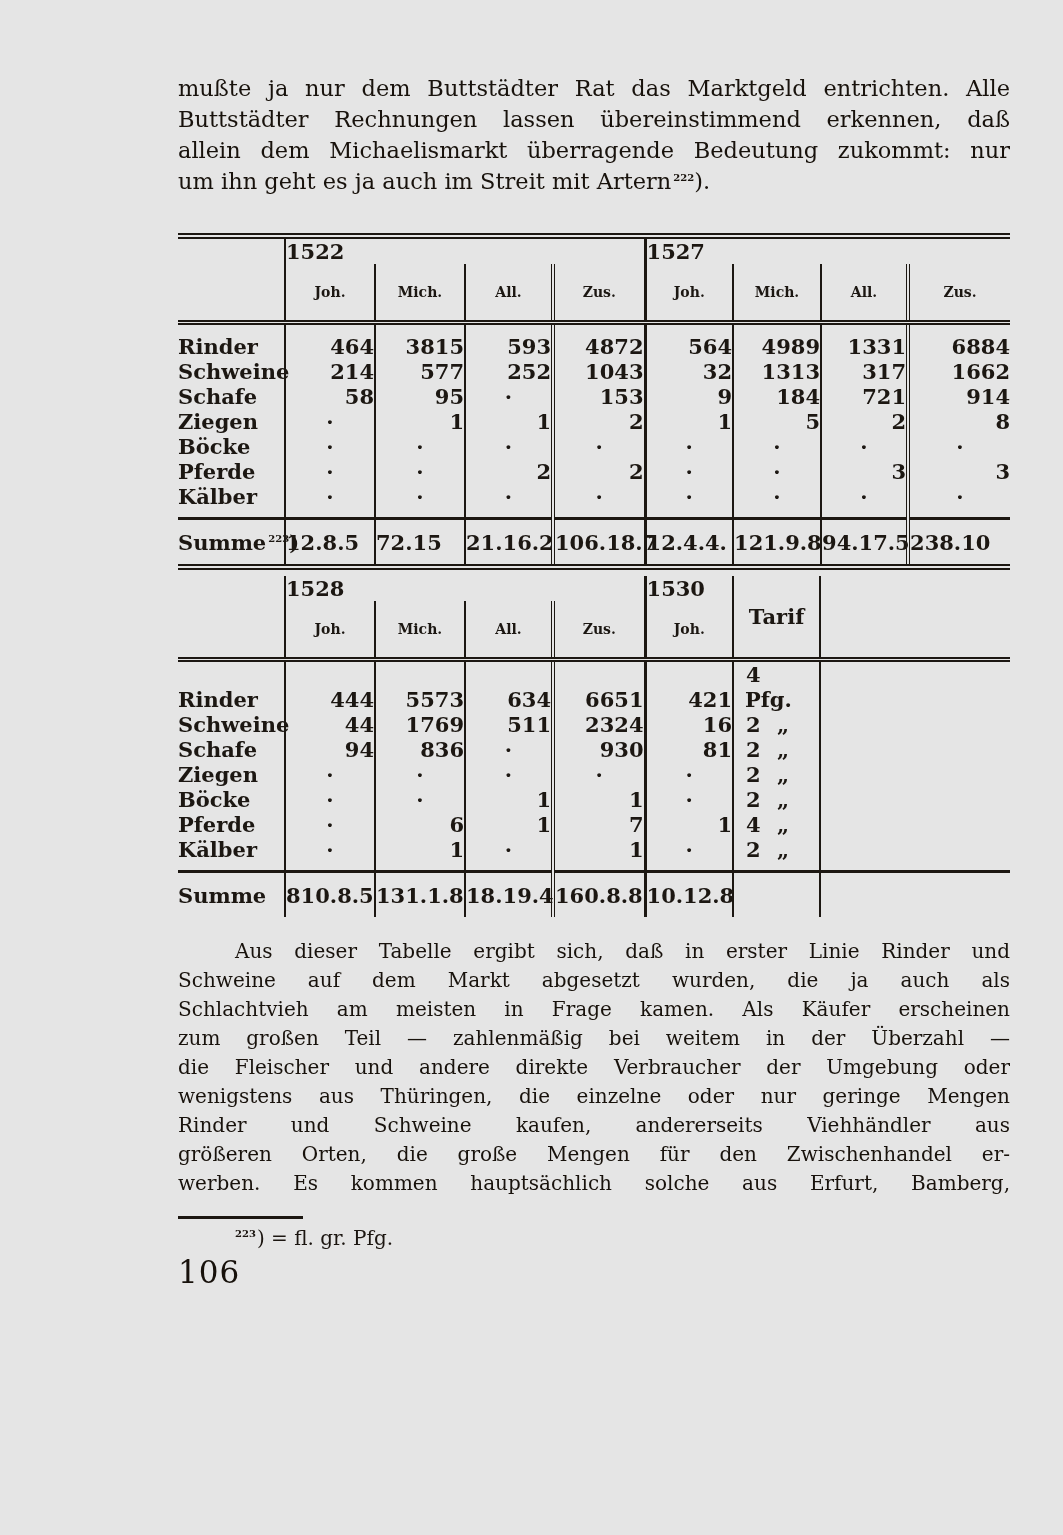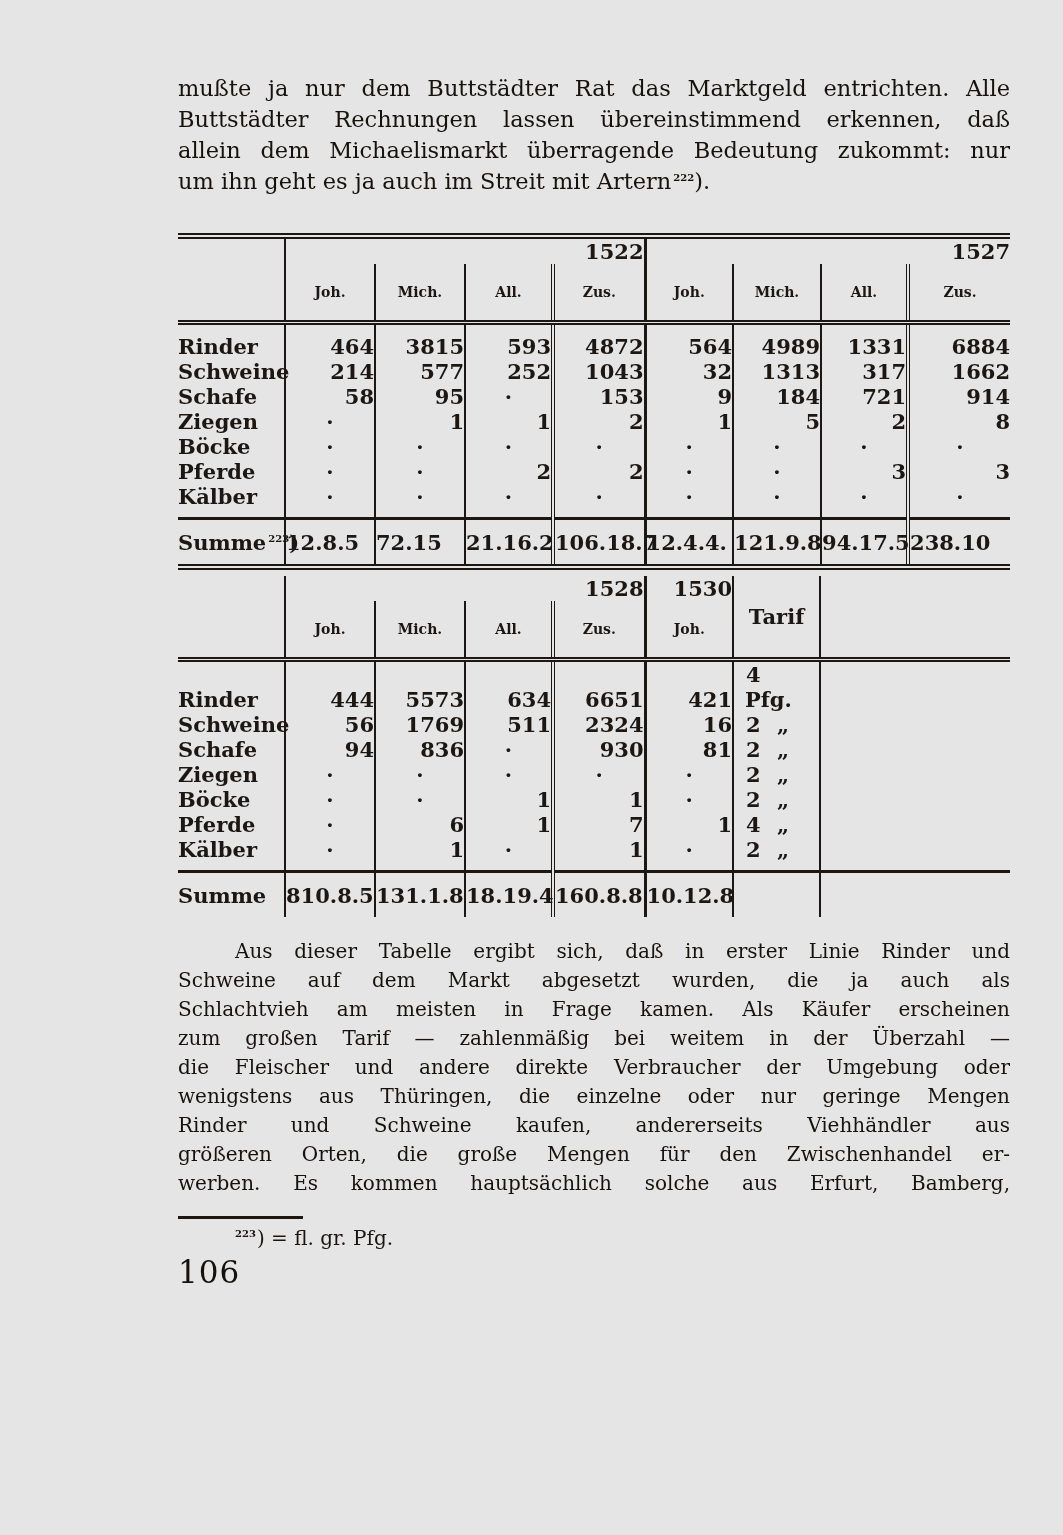--- a/index.html
+++ b/index.html
@@ -35,21 +35,21 @@
   .t {
     border-collapse: collapse; table-layout: fixed;
     width: 832px; color: #1c1712;
   }
   .t td, .t th {
     padding: 0; font-weight: 600; font-size: 21px;
     height: 25px; vertical-align: middle;
   }
   .t1 { margin-top: 36px; border-top: 6px double #1c1712; border-bottom: 6px double #1c1712; }
   .t2 { margin-top: 6px; }
-  .yc   { text-align: right; font-size: 22px; height: 60px; }
+  .yc   { text-align: left; font-size: 22px; height: 60px; }
   .shrow th { text-align: center; font-size: 14px; height: 56px; }
   .lab  { text-align: left; padding-left: 2px; }
   .num  { text-align: right; padding-right: 16px; }
   .dot  { text-align: center; padding-right: 0; }
   .sv   { text-align: left; padding-right: 0; font-size: 20.5px; }
   tr.sum td { border-top: 3px solid #1c1712; height: 44px; }
   .hb   { border-bottom: 5px double #1c1712; }
   .blL  { border-left: 2.5px solid #1c1712; }
   .bl1  { border-left: 2px solid #1c1712; }
   .bl2  { border-left: 4px double #1c1712; margin-left: 10px; }
@@ -234,21 +234,21 @@
         <td class="num blL">444</td>
         <td class="num bl1">5573</td>
         <td class="num bl1">634</td>
         <td class="num bl2">6651</td>
         <td class="num bl3">421</td>
         <td class="tv bl1"><span class="tn">4</span><span class="tu">Pfg.</span></td>
         <td class="bl1"></td>
       </tr>
       <tr>
         <td class="lab">Schweine</td>
-        <td class="num blL">56</td>
+        <td class="num blL">44</td>
         <td class="num bl1">1769</td>
         <td class="num bl1">511</td>
         <td class="num bl2">2324</td>
         <td class="num bl3">16</td>
         <td class="tv bl1"><span class="tn">2</span><span class="tu">„</span></td>
         <td class="bl1"></td>
       </tr>
       <tr>
         <td class="lab">Schafe</td>
         <td class="num blL">94</td>
@@ -309,21 +309,21 @@
         <td class="bl1"></td>
         <td class="bl1"></td>
       </tr>
     </tbody>
       </table>
 
     <div class="para bodyp">
       <div class="line j ind">Aus dieser Tabelle ergibt sich, daß in erster Linie Rinder und</div>
       <div class="line j">Schweine auf dem Markt abgesetzt wurden, die ja auch als</div>
       <div class="line j">Schlachtvieh am meisten in Frage kamen. Als Käufer erscheinen</div>
-      <div class="line j">zum großen Tarif — zahlenmäßig bei weitem in der Überzahl —</div>
+      <div class="line j">zum großen Teil — zahlenmäßig bei weitem in der Überzahl —</div>
       <div class="line j">die Fleischer und andere direkte Verbraucher der Umgebung oder</div>
       <div class="line j">wenigstens aus Thüringen, die einzelne oder nur geringe Mengen</div>
       <div class="line j">Rinder und Schweine kaufen, andererseits Viehhändler aus</div>
       <div class="line j">größeren Orten, die große Mengen für den Zwischenhandel er-</div>
       <div class="line j">werben. Es kommen hauptsächlich solche aus Erfurt, Bamberg,</div>
     </div>
 
     <div class="fnrule"></div>
     <div class="fns">
       <div class="fn"><sup class="fnref">223</sup><span>) = fl. gr. Pfg.</span></div>

